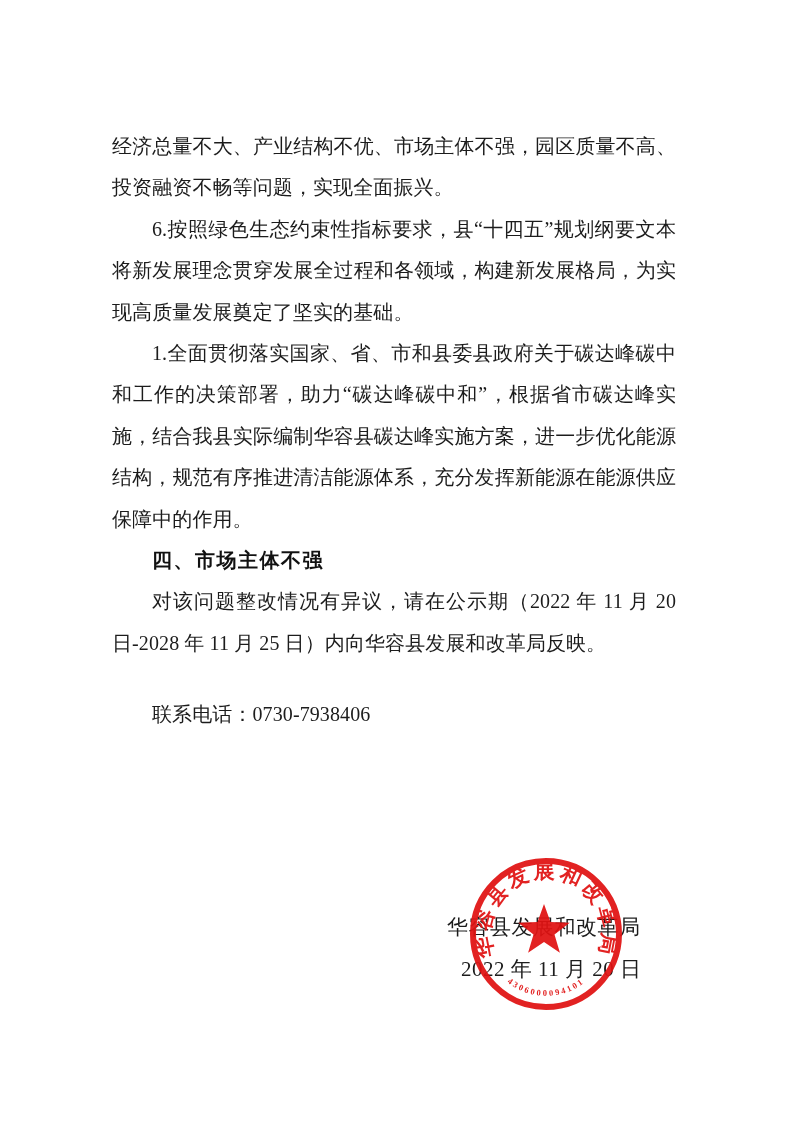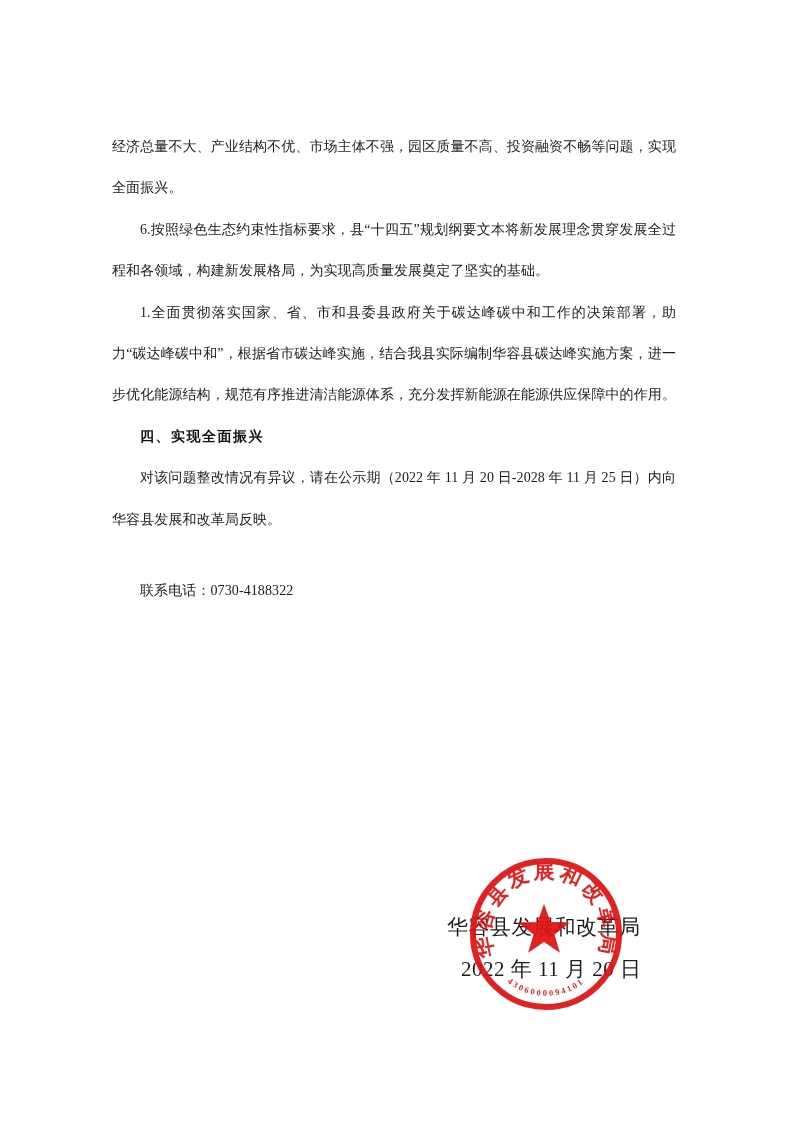--- a/index.html
+++ b/index.html
@@ -14,21 +14,21 @@
     background: #ffffff;
     overflow: hidden;
     font-family: "Liberation Serif", "DejaVu Serif", serif;
     color: #1c1c1c;
   }
   .doc-body {
     position: absolute;
     left: 112px;
     top: 126px;
     width: 564px;
-    font-size: 14px;
+    font-size: 20px;
     line-height: 41.4px;
     letter-spacing: 0.1px;
     text-align: justify;
     color: #1c1c1c;
   }
   .doc-body p {
     margin: 0;
   }
   .indent {
     text-indent: 2em;
@@ -76,23 +76,23 @@
 </style>
 </head>
 <body>
 
 <div class="page">
 
   <div class="doc-body">
     <p>经济总量不大、产业结构不优、市场主体不强，园区质量不高、投资融资不畅等问题，实现全面振兴。</p>
     <p class="indent">6.按照绿色生态约束性指标要求，县“十四五”规划纲要文本将新发展理念贯穿发展全过程和各领域，构建新发展格局，为实现高质量发展奠定了坚实的基础。</p>
     <p class="indent">1.全面贯彻落实国家、省、市和县委县政府关于碳达峰碳中和工作的决策部署，助力“碳达峰碳中和”，根据省市碳达峰实施，结合我县实际编制华容县碳达峰实施方案，进一步优化能源结构，规范有序推进清洁能源体系，充分发挥新能源在能源供应保障中的作用。</p>
-    <p class="indent heading">四、实现全面振兴</p>
+    <p class="indent heading">四、市场主体不强</p>
     <p class="indent">对该问题整改情况有异议，请在公示期（2022 年 11 月 20 日-2028 年 11 月 25 日）内向华容县发展和改革局反映。</p>
-    <p class="indent contact">联系电话：0730-4188322</p>
+    <p class="indent contact">联系电话：0730-7938406</p>
   </div>
 
   <div class="signature-org">华容县发展和改革局</div>
   <div class="signature-date">2022 年 11 月 20 日</div>
 
   <svg class="seal" viewBox="0 0 164 164" xmlns="http://www.w3.org/2000/svg">
     <defs>
       <path id="seal-arc-top" d="M 31.3 103.7 A 56 56 0 1 1 132.8 103.7" fill="none"></path>
       <path id="seal-arc-bottom" d="M 33.2 118.2 A 62 62 0 0 0 130.9 118.2" fill="none"></path>
     </defs>

